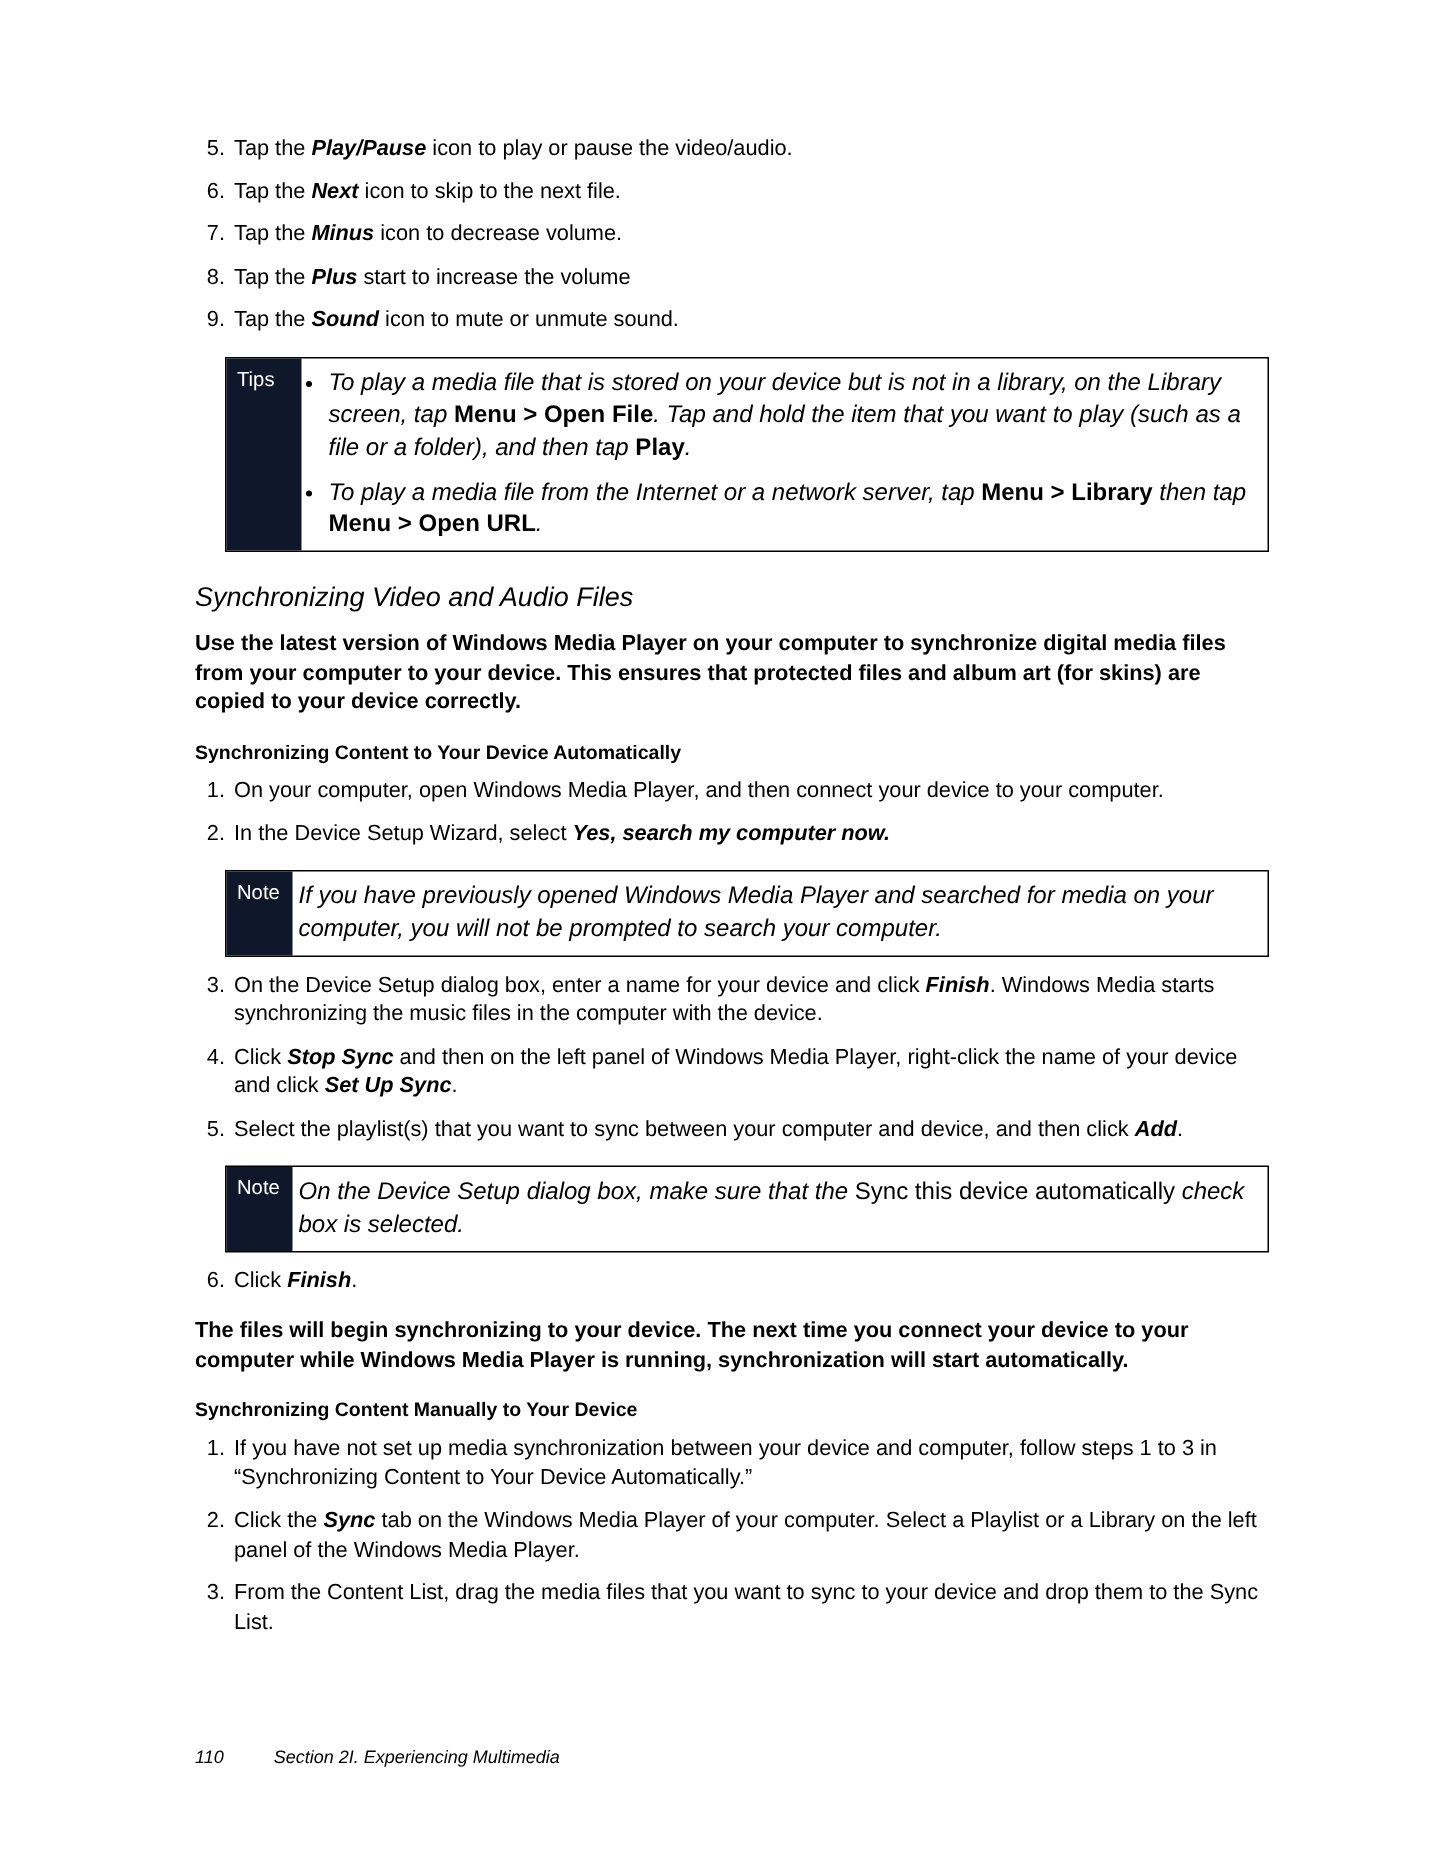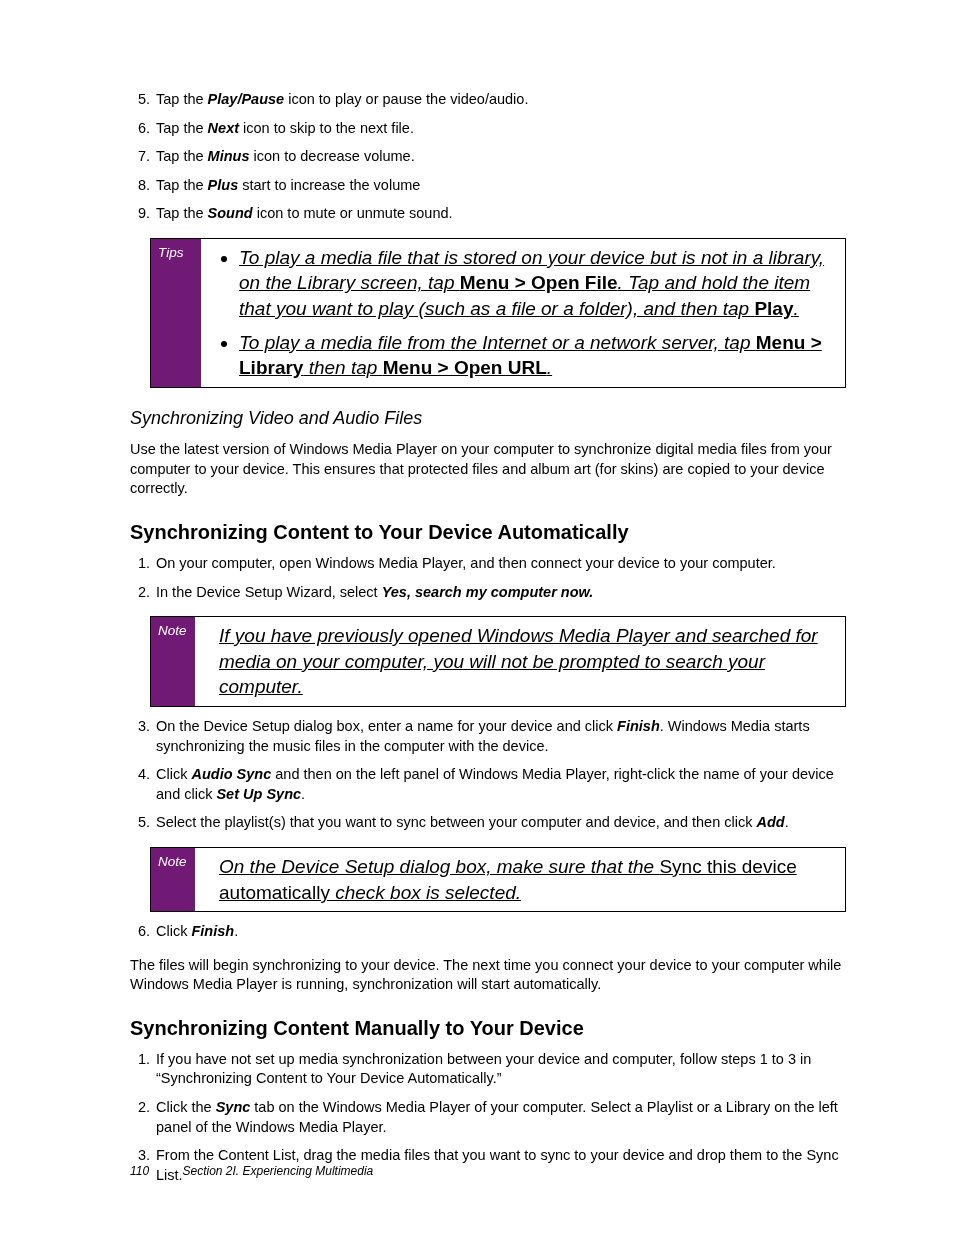--- a/index.html
+++ b/index.html
@@ -6,28 +6,28 @@
 body{font-family:Arial,Helvetica,sans-serif;font-size:14.5px;line-height:1.35;width:954px;height:1235px;position:relative;}
 .page{padding:90px 108px 0 130px;}
 ol{margin:0 0 14px 0;padding-left:24px;}
 ol>li{margin-bottom:9px;padding-left:2px;}
 ol>li::marker{font-weight:400;}
 .bold{font-weight:bold;}
 .bolditalic{font-weight:bold;font-style:italic;}
 .italic{font-style:italic;}
 .callout{border:1px solid #000;margin:6px 0 18px 20px;}
 .callout-row{display:flex;align-items:flex-start;}
-.callout-label{flex:0 0 50px;background:#701a75;color:#fff;font-style:italic;font-size:13.5px;padding:5px 6px 5px 7px;align-self:stretch;box-sizing:border-box;}
-.callout-body{flex:1;padding:6px 10px 6px 24px;font-size:19px;text-decoration:underline;}
+.callout-label{flex:0 0 50px;background:#0f172a;color:#fff;font-size:13.5px;padding:5px 6px 5px 7px;align-self:stretch;box-sizing:border-box;}
+.callout-body{flex:1;padding:6px 10px 6px 4px;font-size:16px;}
 .callout-body ul{margin:0;padding-left:14px;}
 .callout-body li{margin-bottom:8px;}
 .callout-body li:last-child{margin-bottom:0;}
 h2.sec{font-style:italic;font-weight:400;font-size:18px;margin:18px 0 10px 0;font-family:Arial,Helvetica,sans-serif;}
-p.body{margin:0 0 14px 0;}
-h3.sub{font-weight:bold;font-size:20px;margin:20px 0 8px 0;}
+p.body{margin:0 0 14px 0;font-weight:bold;}
+h3.sub{font-weight:bold;font-size:13px;margin:8px 0 8px 0;}
 .callout2{border:1px solid #000;margin:4px 0 10px 20px;}
 .callout2 .callout-label{flex:0 0 44px;}
 .callout2 .callout-body{font-style:italic;}
 .callout2 .upright{font-style:normal;}
 .footer{position:absolute;bottom:56px;left:130px;font-size:12px;}
 .footer .pn{font-style:italic;margin-right:30px;}
 .footer .ft{font-style:italic;}
 </style>
 </head>
 <body>
@@ -69,21 +69,21 @@
 
   <div class="callout2">
     <div class="callout-row">
       <div class="callout-label">Note</div>
       <div class="callout-body">If you have previously opened Windows Media Player and searched for media on your computer, you will not be prompted to search your computer.</div>
     </div>
   </div>
 
   <ol start="3">
     <li><span>On the Device Setup dialog box, enter a name for your device and click </span><span class="bolditalic">Finish</span><span>. Windows Media starts synchronizing the music files in the computer with the device.</span></li>
-    <li><span>Click </span><span class="bolditalic">Audio Sync</span><span> and then on the left panel of Windows Media Player, right-click the name of your device and click </span><span class="bolditalic">Set Up Sync</span><span>.</span></li>
+    <li><span>Click </span><span class="bolditalic">Stop Sync</span><span> and then on the left panel of Windows Media Player, right-click the name of your device and click </span><span class="bolditalic">Set Up Sync</span><span>.</span></li>
     <li><span>Select the playlist(s) that you want to sync between your computer and device, and then click </span><span class="bolditalic">Add</span><span>.</span></li>
   </ol>
 
   <div class="callout2">
     <div class="callout-row">
       <div class="callout-label">Note</div>
       <div class="callout-body"><span>On the Device Setup dialog box, make sure that the </span><span class="upright">Sync this device automatically</span><span> check box is selected.</span></div>
     </div>
   </div>
 

